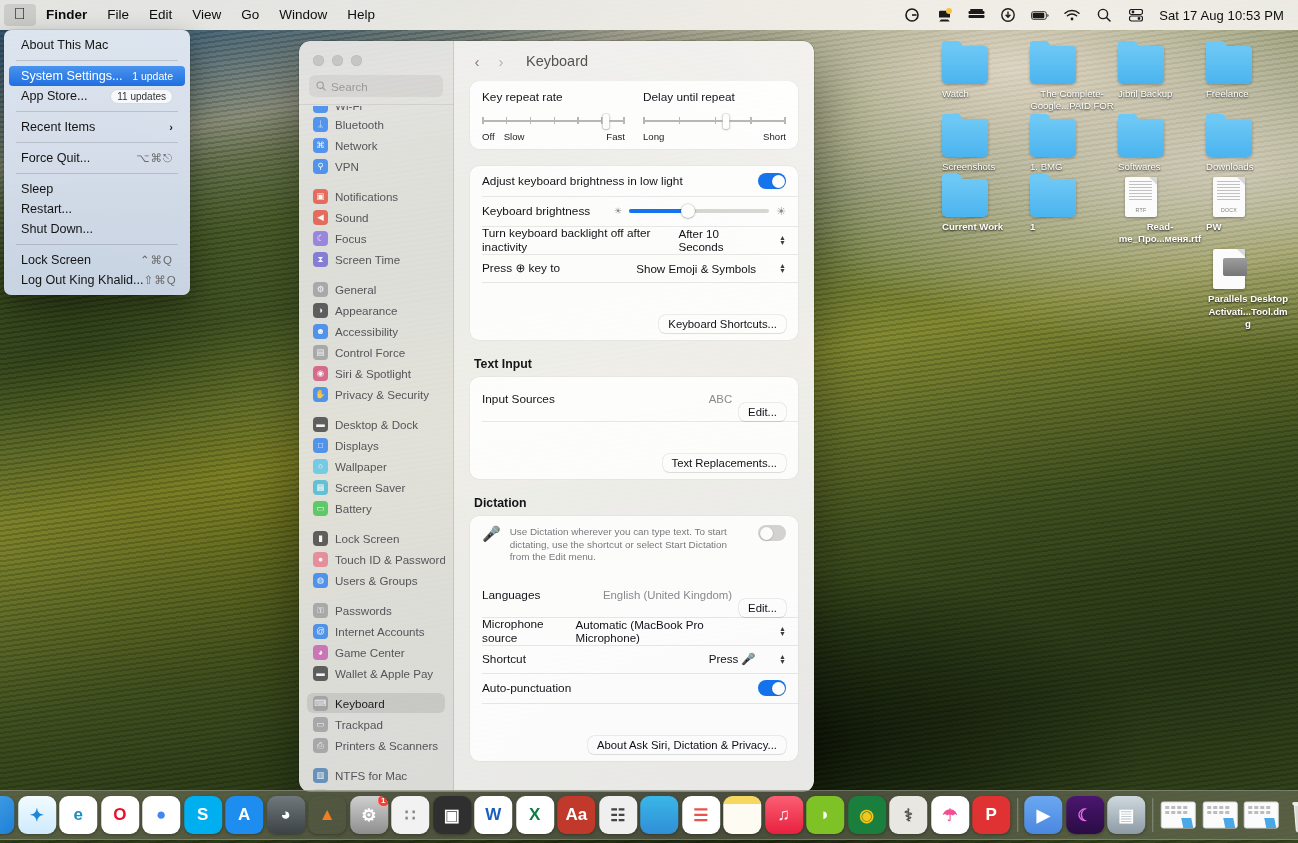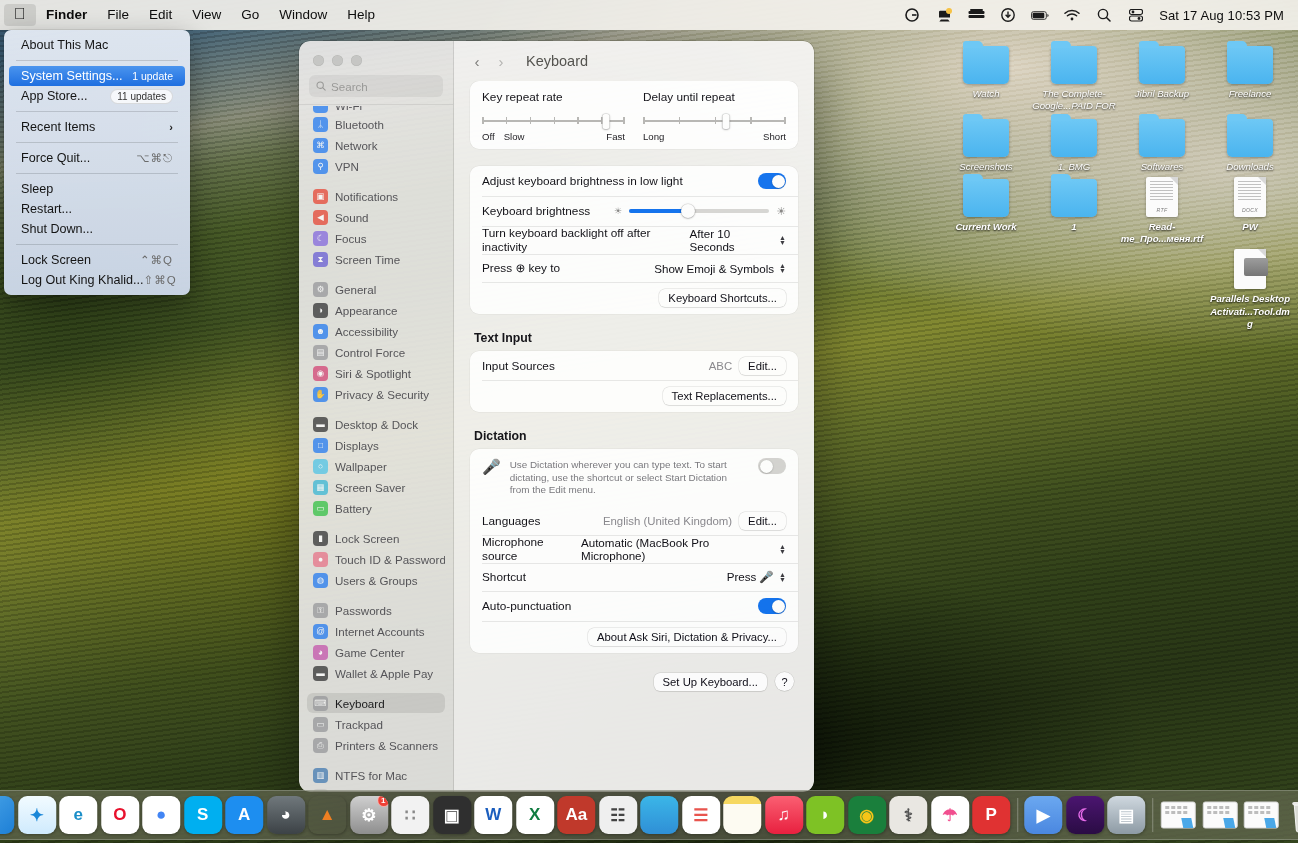--- a/index.html
+++ b/index.html
@@ -170,30 +170,30 @@
   .bs-knob {
     position: absolute; top: 50%; width: 14px; height: 14px; border-radius: 50%;
     background: #fff; box-shadow: 0 .5px 2px rgba(0,0,0,.34), 0 0 0 .5px rgba(0,0,0,.1);
     transform: translate(-50%,-50%);
   }
   .sun { font-size: 9px; color: #8a8988; flex: none; }
   .sun.big { font-size: 11px; }
 
   
   .popup {
-    display: flex; align-items: center; gap: 4px;
+    display: flex; align-items: center; gap: 22px;
     font-size: 11.6px; color: #111018;
   }
   .popup .chev { display: flex; flex-direction: column; line-height: 5px; font-size: 7px; color: #3c3b42; margin-left: 1px; }
 
   .pill-btn {
     font-size: 11.3px; color: #11101a;
     background: #fff; border-radius: 6px;
     box-shadow: 0 0 0 .5px rgba(0,0,0,.13), 0 .5px 1px rgba(0,0,0,.07);
-    padding: 3px 9px; white-space: nowrap;
+    padding: 3px 9px; white-space: nowrap; margin-top: 26px;
   }
   .btn-row { display: flex; justify-content: flex-end; padding: 7px 12px; position: relative; }
   .btn-row::before { content:""; position:absolute; left:12px; right:0; top:0; height:.5px; background: rgba(0,0,0,.085); }
 
   .desc { font-size: 9.9px; color: #7b7a80; line-height: 1.28; }
   .kb-nav-row { display: flex; padding: 8px 12px 9px; align-items: flex-start; gap: 10px; }
   .kb-nav-row .txt { flex: 1; }
   .kb-nav-row .txt .t1 { font-size: 11.8px; color: #14131a; margin-bottom: 3px; }
 
   .dict-row { display: flex; padding: 9px 12px; align-items: flex-start; gap: 9px; }
@@ -205,23 +205,22 @@
     box-shadow: 0 0 0 .5px rgba(0,0,0,.13), 0 .5px 1px rgba(0,0,0,.07);
     display: flex; align-items: center; justify-content: center;
     font-size: 11px; color: #11101a;
   }
 
   
   #desktop-icons { position: absolute; top: 40px; right: 4px; width: 352px; z-index: 20; }
   .di-row { display: flex; }
   .di {
     width: 88px; padding-top: 6px;
-    display: flex; flex-direction: column; align-items: center;
+    display: flex; flex-direction: column; align-items: flex-start;
     text-align: center;
-    font-style: italic;
   }
   .di .glyph { width: 46px; height: 38px; position: relative; margin-bottom: 4px; }
   .folder {
     position: absolute; inset: 0;
     background: linear-gradient(180deg,#6ec8f5,#4ab4ef);
     border-radius: 4px 4px 5px 5px;
     box-shadow: 0 1px 3px rgba(0,0,0,.3);
   }
   .folder::before {
     content:""; position:absolute; top:-5px; left:0; width: 20px; height: 7px;

